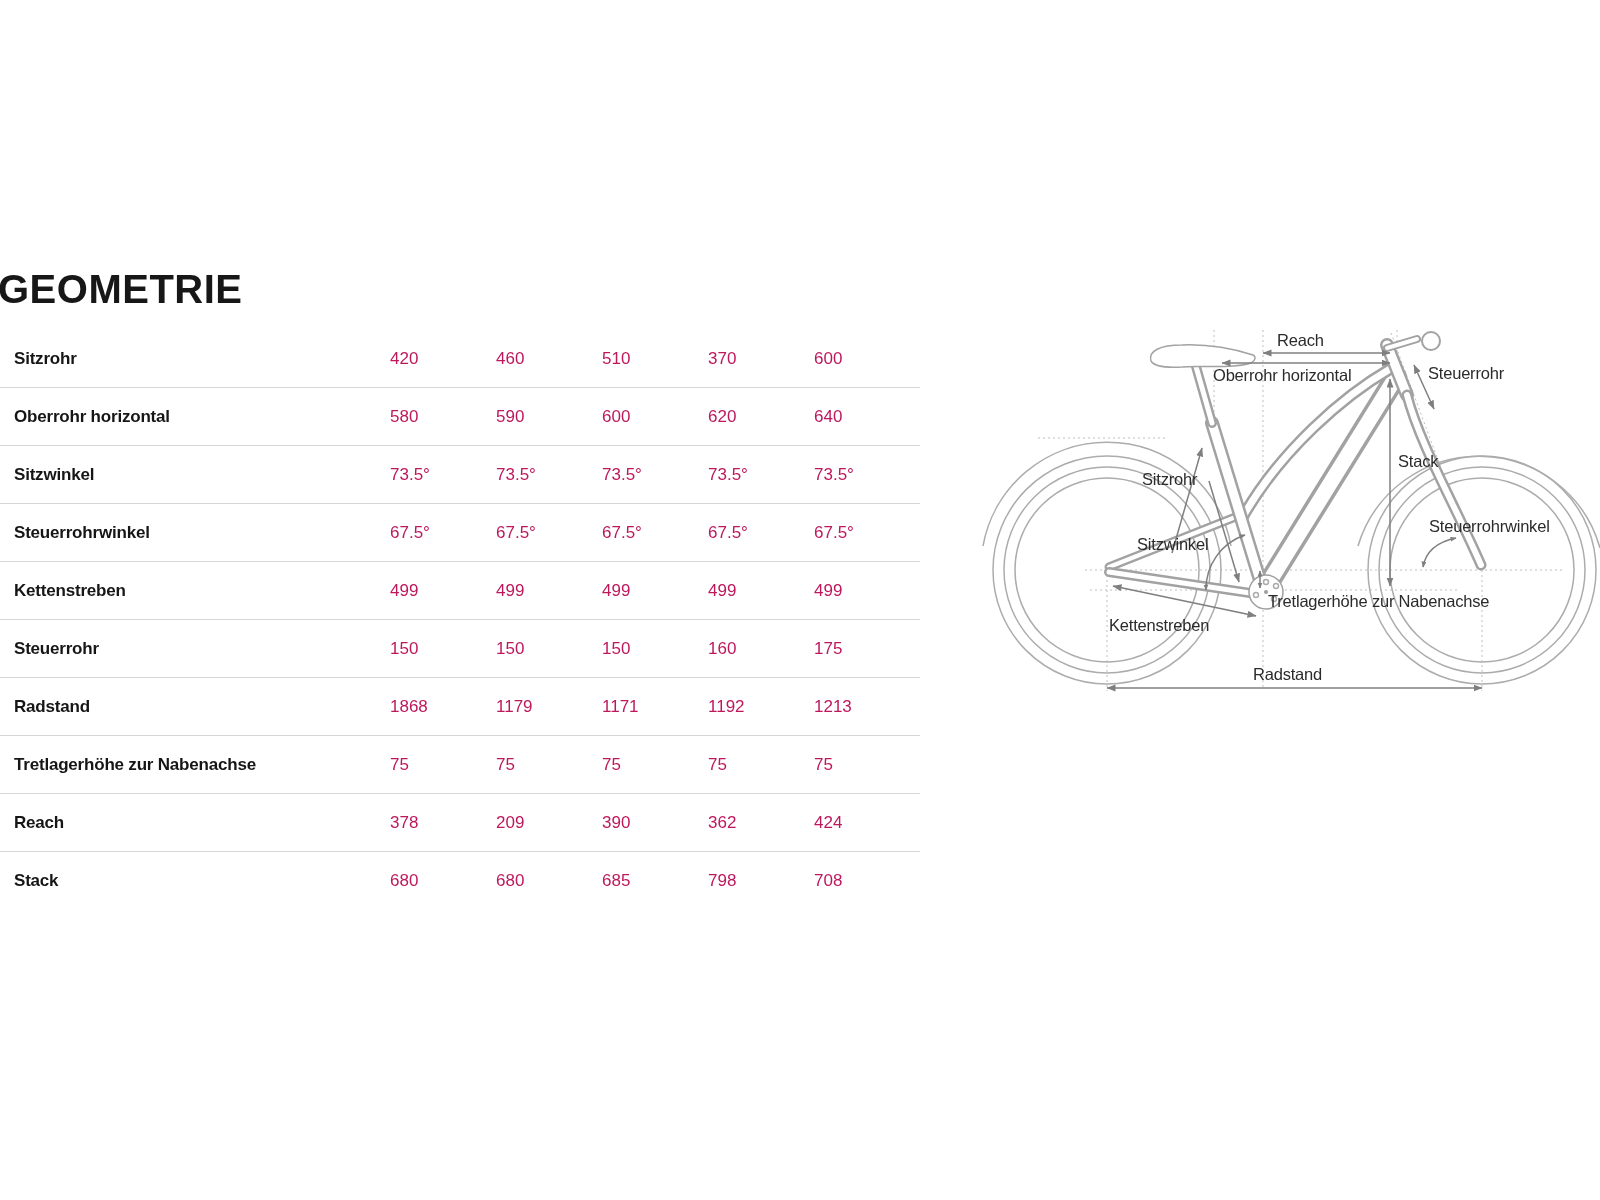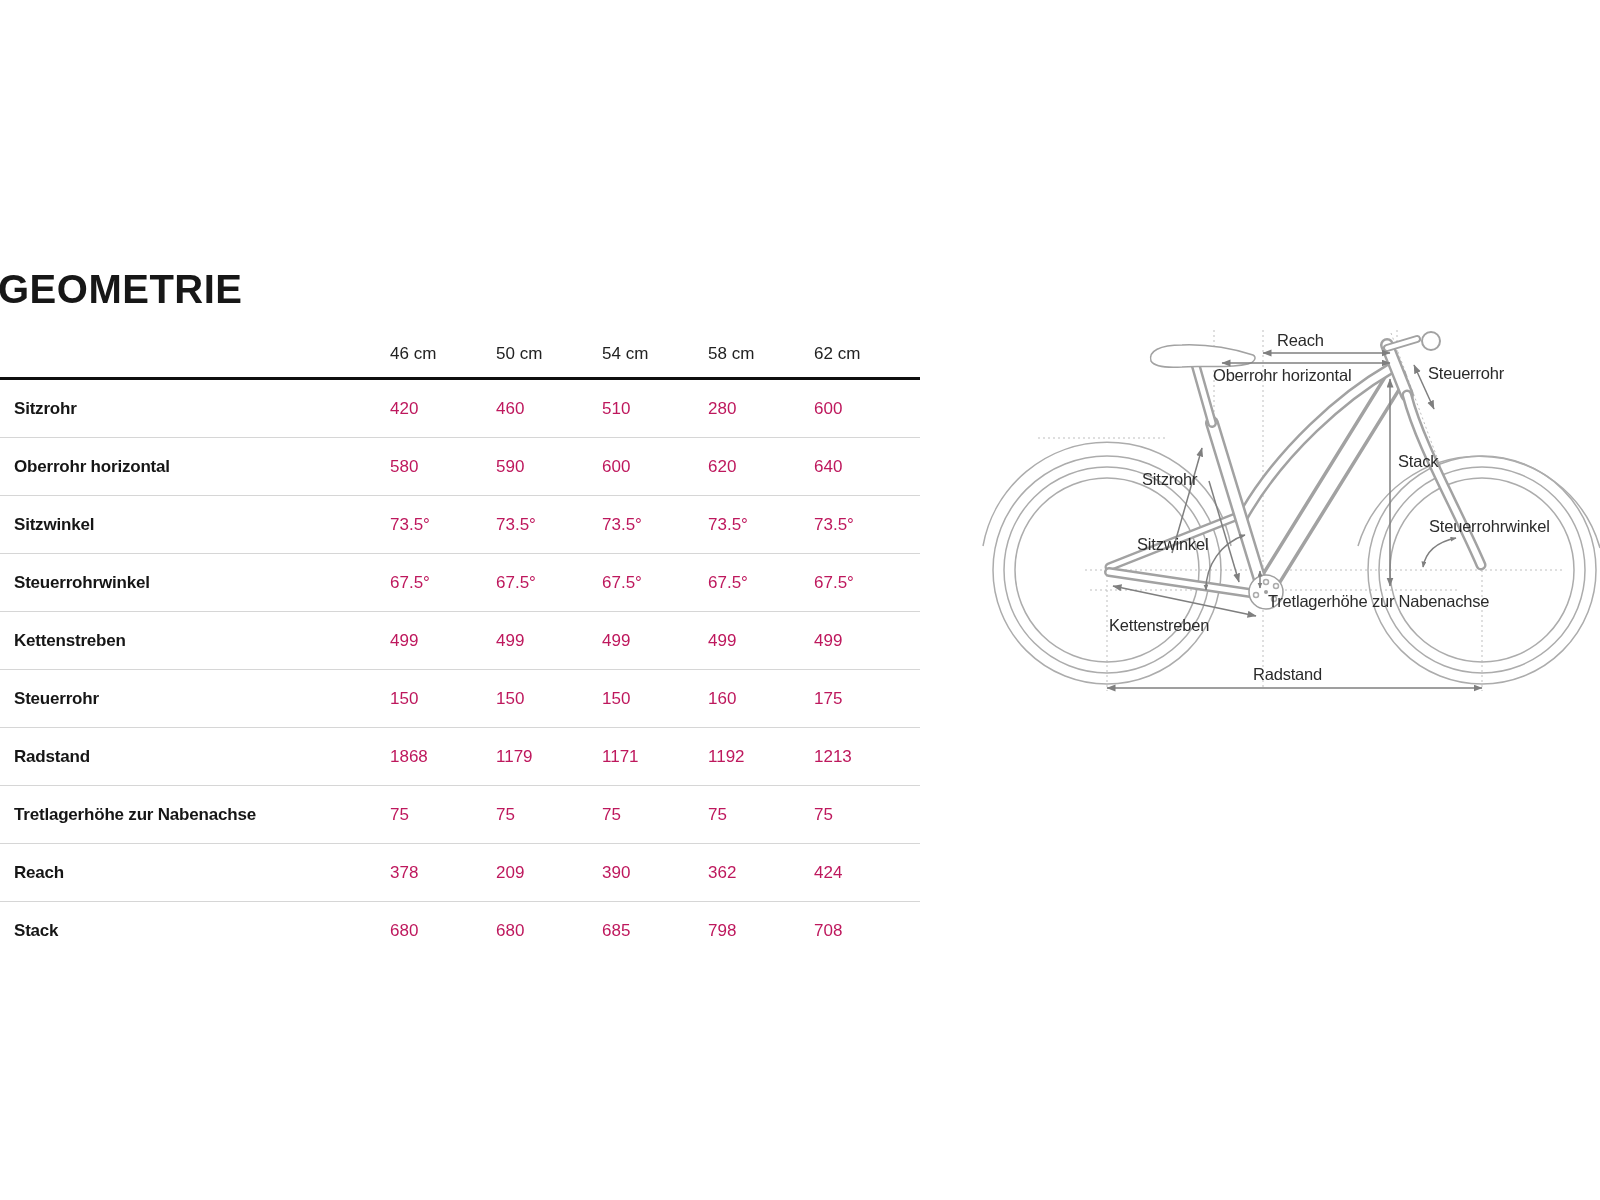--- a/index.html
+++ b/index.html
@@ -32,35 +32,27 @@
   .tube{stroke:#a2a2a2;fill:none;stroke-linecap:round;}
   .tfill{stroke:#ffffff;fill:none;stroke-linecap:round;}
   .dim{stroke:#7f7f7f;stroke-width:1.5;fill:none;}
 </style>
 </head>
 <body>
 
 <h1 class="title">GEOMETRIE</h1>
 
 <div class="geo-table">
-  <div class="thead">
-    <div class="thspacer"></div>
-  <div class="thcell">46 cm</div>
-      <div class="thcell">50 cm</div>
-      <div class="thcell">54 cm</div>
-      <div class="thcell">58 cm</div>
-      <div class="thcell">62 cm</div>
-    </div>
   <div class="tbody">
       <div class="trow">
         <div class="tlabel">Sitzrohr</div>
         <div class="tval">420</div>
         <div class="tval">460</div>
         <div class="tval">510</div>
-        <div class="tval">280</div>
+        <div class="tval">370</div>
         <div class="tval">600</div>
       </div>
       <div class="trow">
         <div class="tlabel">Oberrohr horizontal</div>
         <div class="tval">580</div>
         <div class="tval">590</div>
         <div class="tval">600</div>
         <div class="tval">620</div>
         <div class="tval">640</div>
       </div>

